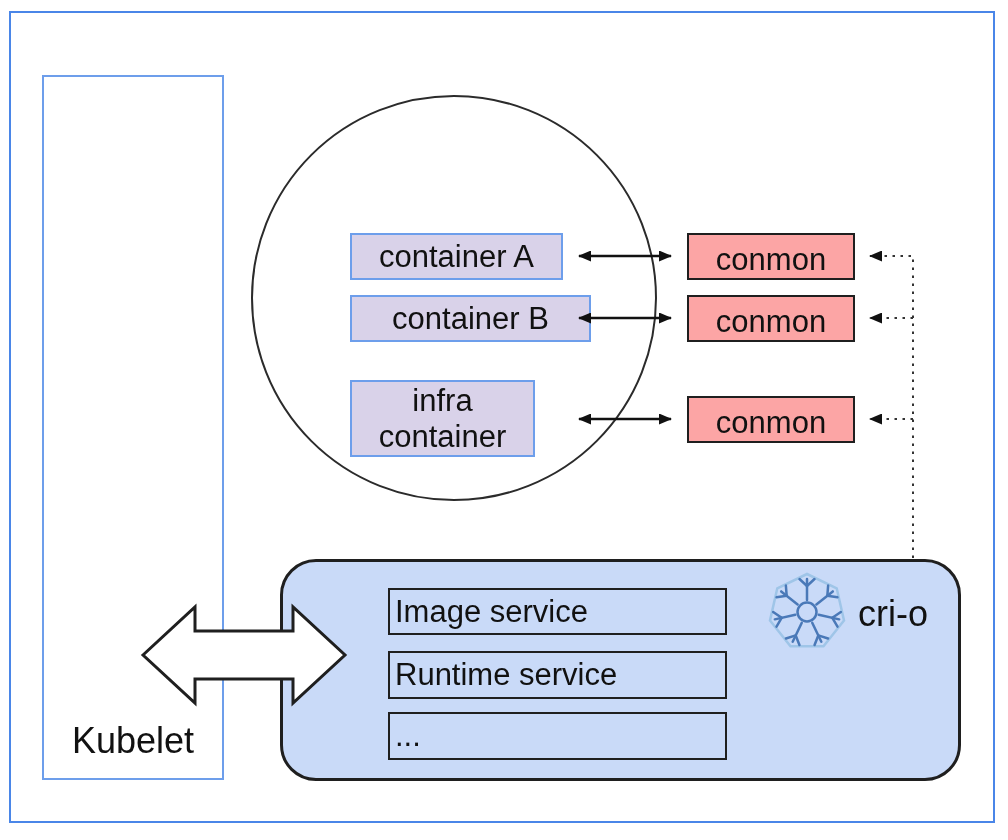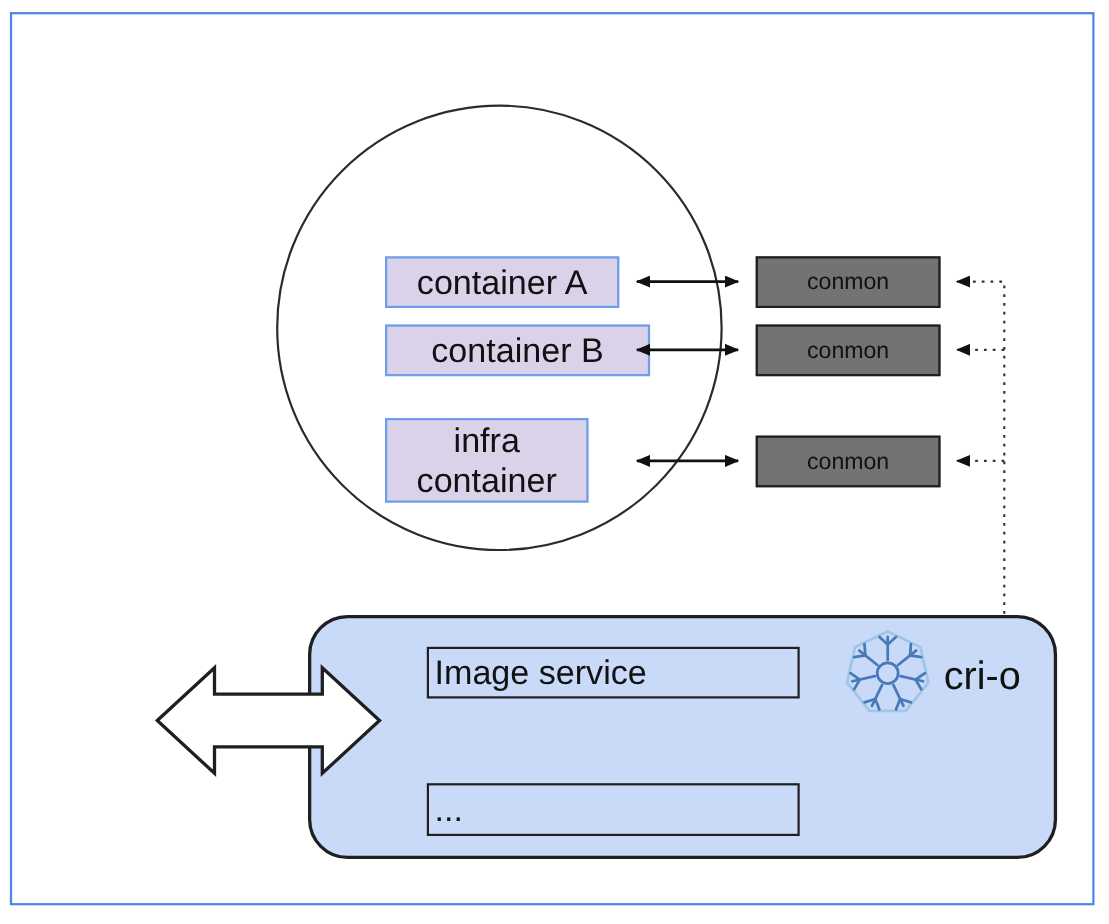--- a/index.html
+++ b/index.html
@@ -22,22 +22,22 @@
   .pbox {
     background: #d9d2e9; border: 2px solid #6d9eeb;
     display: flex; align-items: center; justify-content: center;
     font-size: 31px; text-align: center;
   }
   .box-container-a { left: 350px; top: 233px; width: 213px; height: 47px; }
   .box-container-b { left: 350px; top: 295px; width: 241px; height: 47px; }
   .box-infra { left: 350px; top: 380px; width: 185px; height: 77px; line-height: 36px; }
   .box-infra span { white-space: pre-line; }
   .cbox {
-    background: #737373; border: 2px solid #1f1f1f;
-    display: flex; align-items: center; justify-content: center; font-size: 21px;
+    background: #fca5a5; border: 2px solid #1f1f1f;
+    display: flex; align-items: flex-end; justify-content: center; font-size: 31px;
   }
   .box-conmon-1 { left: 687px; top: 233px; width: 168px; height: 47px; }
   .box-conmon-2 { left: 687px; top: 295px; width: 168px; height: 47px; }
   .box-conmon-3 { left: 687px; top: 396px; width: 168px; height: 47px; }
   .crio-box {
     left: 280px; top: 559px; width: 681px; height: 222px;
     background: #c9daf8; border: 3px solid #1f1f1f; border-radius: 36px;
   }
   .svc {
     left: 388px; width: 339px; height: 47px;
@@ -52,25 +52,31 @@
   .crio-label { left: 858px; top: 593px; font-size: 36px; }
   .overlay { left: 0; top: 0; width: 1008px; height: 840px; pointer-events: none; }
 </style>
 </head>
 <body>
 
 <div class="stage">
 
   <div class="abs outer-frame"></div>
 
+  <div class="abs kubelet-box">
+    <div class="kubelet-label">Kubelet</div>
+  </div>
 
   <div class="abs crio-box"></div>
 
   <div class="abs svc svc-image">
     <span>Image service</span>
+  </div>
+  <div class="abs svc svc-runtime">
+    <span>Runtime service</span>
   </div>
   <div class="abs svc svc-dots">
     <span>...</span>
   </div>
 
   <div class="abs pbox box-container-a">
     <span>container A</span>
   </div>
   <div class="abs pbox box-container-b">
     <span>container B</span>

